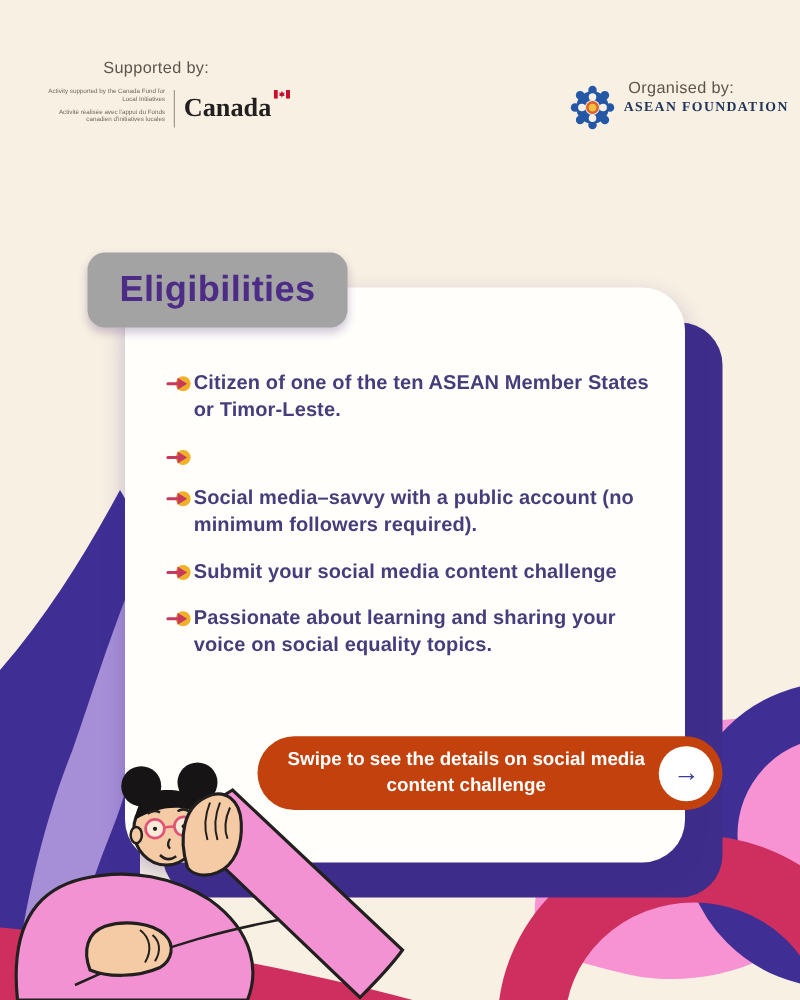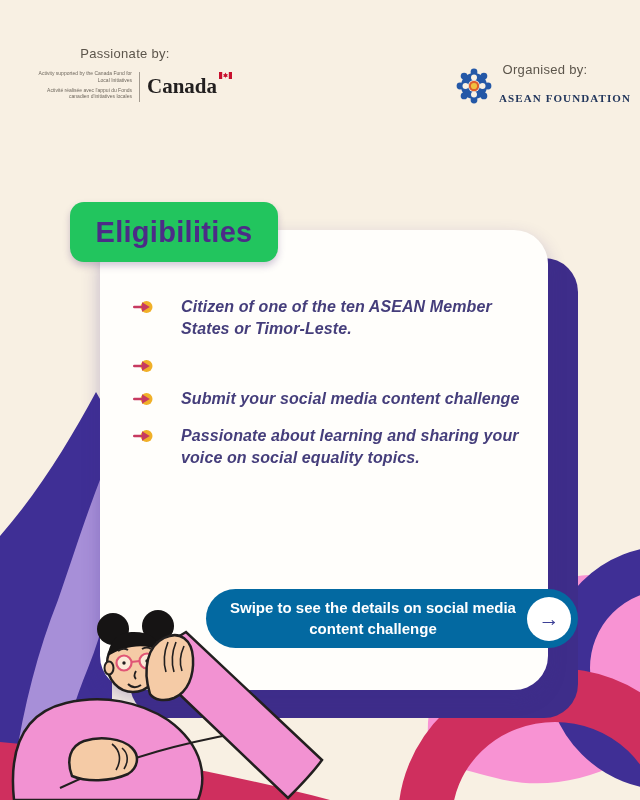--- a/index.html
+++ b/index.html
@@ -13,58 +13,58 @@
   
   .hdr-label{font-size:13px;color:#5c554b;letter-spacing:.3px;}
   .supported{position:absolute;left:45px;top:46px;width:160px;text-align:center;z-index:3;}
   .canada-block{position:absolute;left:38px;top:70px;display:flex;align-items:center;z-index:3;}
   .fineprint{width:94px;text-align:right;font-size:5px;line-height:1.35;color:#6e675d;}
   .fineprint p{margin:0 0 3px 0;}
   .vdiv{width:1px;height:30px;background:#a39b90;margin:0 7px;}
   .canada-wordmark{font-family:"Liberation Serif",serif;font-weight:700;font-size:21px;color:#221f1f;position:relative;padding-right:14px;}
   .canada-flag{position:absolute;right:-1px;top:-2px;}
   .organised{position:absolute;left:460px;top:46px;width:170px;text-align:center;z-index:3;margin-top:16px;}
-  .asean-block{position:absolute;left:456px;top:68px;display:flex;align-items:flex-end;gap:7px;z-index:3;}
+  .asean-block{position:absolute;left:456px;top:68px;display:flex;align-items:center;gap:7px;z-index:3;}
   .asean-name{font-family:"Liberation Serif",serif;font-size:11px;font-weight:700;letter-spacing:1.1px;color:#22365c;white-space:nowrap;}
 
   
   .shadow-card{position:absolute;left:130px;top:258px;width:448px;height:460px;border-radius:34px;background:#3e2d8a;z-index:1;}
   .card{position:absolute;left:100px;top:230px;width:448px;height:460px;border-radius:34px;background:#fffefb;box-shadow:0 8px 18px rgba(62,45,138,.30);z-index:2;}
-  .title-box{position:absolute;left:70px;top:202px;width:208px;height:60px;border-radius:14px;background:#22c55e;display:flex;align-items:center;justify-content:center;box-shadow:0 4px 7px rgba(70,40,110,.25);z-index:4;}
+  .title-box{position:absolute;left:70px;top:202px;width:208px;height:60px;border-radius:14px;background:#a3a3a3;display:flex;align-items:center;justify-content:center;box-shadow:0 4px 7px rgba(70,40,110,.25);z-index:4;}
   .title-box span{font-size:29px;font-weight:700;color:#4c2c87;letter-spacing:.3px;}
 
   
   .elig-list{position:absolute;left:133px;top:296px;width:398px;z-index:3;list-style:none;margin:0;padding:0;}
-  .elig-list li{display:flex;gap:28px;margin-bottom:15px;font-style:italic;}
+  .elig-list li{display:flex;gap:2px;margin-bottom:15px;}
   .bullet-icon{flex:0 0 20px;margin-top:4px;}
   .elig-text{font-size:16px;line-height:22px;font-weight:600;color:#453e7b;letter-spacing:.1px;}
 
   
-  .cta{position:absolute;left:206px;top:589px;width:372px;height:59px;border:none;border-radius:30px;background:#0369a1;color:#fff;cursor:pointer;z-index:5;padding:0 58px 0 20px;font-family:"Liberation Sans",sans-serif;}
+  .cta{position:absolute;left:206px;top:589px;width:372px;height:59px;border:none;border-radius:30px;background:#c2410c;color:#fff;cursor:pointer;z-index:5;padding:0 58px 0 20px;font-family:"Liberation Sans",sans-serif;}
   .cta-label{font-size:15px;font-weight:600;line-height:1.35;display:block;text-align:center;}
   .arrow-circle{position:absolute;right:7px;top:7.5px;width:44px;height:44px;border-radius:50%;background:#fff;display:flex;align-items:center;justify-content:center;}
   .arrow-circle span{color:#3c3f96;font-size:21px;font-weight:700;line-height:1;}
 
   
   .character{position:absolute;left:0;top:580px;z-index:4;}
 </style>
 </head>
 <body>
 
 <div class="poster">
 
   <svg class="bg" width="640" height="800" viewBox="0 0 640 800">
     <path d="M96,392 C120,430 122,470 112,520 L112,800 L0,800 L0,536 C40,490 70,440 96,392 Z" fill="#3f2f95"></path>
     <path d="M103,472 C122,540 112,610 88,668 C70,712 58,756 54,800 L10,800 C18,730 34,660 58,600 C72,560 86,515 103,472 Z" fill="#a78fd8"></path>
     <path d="M428,742 C424,672 468,612 532,588 C586,568 628,572 640,592 L640,748 C600,782 540,790 496,778 C456,768 430,762 428,742 Z" fill="#f893d3"></path>
     <circle cx="668" cy="668" r="100" fill="none" stroke="#3f2f95" stroke-width="44"></circle>
     <path d="M425,820 A130,125 0 0 1 685,820" fill="none" stroke="#cf2f5e" stroke-width="54"></path>
   </svg>
 
-  <div class="supported hdr-label">Passionate by:</div>
+  <div class="supported hdr-label">Supported by:</div>
   <div class="canada-block">
     <div class="fineprint">
       <p>Activity supported by the Canada Fund for Local Initiatives</p>
       <p>Activité réalisée avec l'appui du Fonds canadien d'initiatives locales</p>
     </div>
     <div class="vdiv"></div>
     <div class="canada-wordmark">
       <span>Canada</span>
       <svg class="canada-flag" width="13" height="7" viewBox="0 0 13 7">
         <rect x="0" y="0" width="3.2" height="7" fill="#c8102e"></rect>
@@ -122,20 +122,28 @@
         <rect x="0" y="5.8" width="11" height="2.4" rx="1.2" fill="#c73a60"></rect>
         <path d="M9,2.2 L16.8,7 L9,11.8 Z" fill="#c73a60"></path>
       </svg>
     </li>
     <li>
       <svg class="bullet-icon" width="20" height="14" viewBox="0 0 20 14">
         <circle cx="13.5" cy="7" r="6" fill="#f0b028"></circle>
         <rect x="0" y="5.8" width="11" height="2.4" rx="1.2" fill="#c73a60"></rect>
         <path d="M9,2.2 L16.8,7 L9,11.8 Z" fill="#c73a60"></path>
       </svg>
+      <span class="elig-text">Social media–savvy with a public account (no minimum followers required).</span>
+    </li>
+    <li>
+      <svg class="bullet-icon" width="20" height="14" viewBox="0 0 20 14">
+        <circle cx="13.5" cy="7" r="6" fill="#f0b028"></circle>
+        <rect x="0" y="5.8" width="11" height="2.4" rx="1.2" fill="#c73a60"></rect>
+        <path d="M9,2.2 L16.8,7 L9,11.8 Z" fill="#c73a60"></path>
+      </svg>
       <span class="elig-text">Submit your social media content challenge</span>
     </li>
     <li>
       <svg class="bullet-icon" width="20" height="14" viewBox="0 0 20 14">
         <circle cx="13.5" cy="7" r="6" fill="#f0b028"></circle>
         <rect x="0" y="5.8" width="11" height="2.4" rx="1.2" fill="#c73a60"></rect>
         <path d="M9,2.2 L16.8,7 L9,11.8 Z" fill="#c73a60"></path>
       </svg>
       <span class="elig-text">Passionate about learning and sharing your voice on social equality topics.</span>
     </li>

